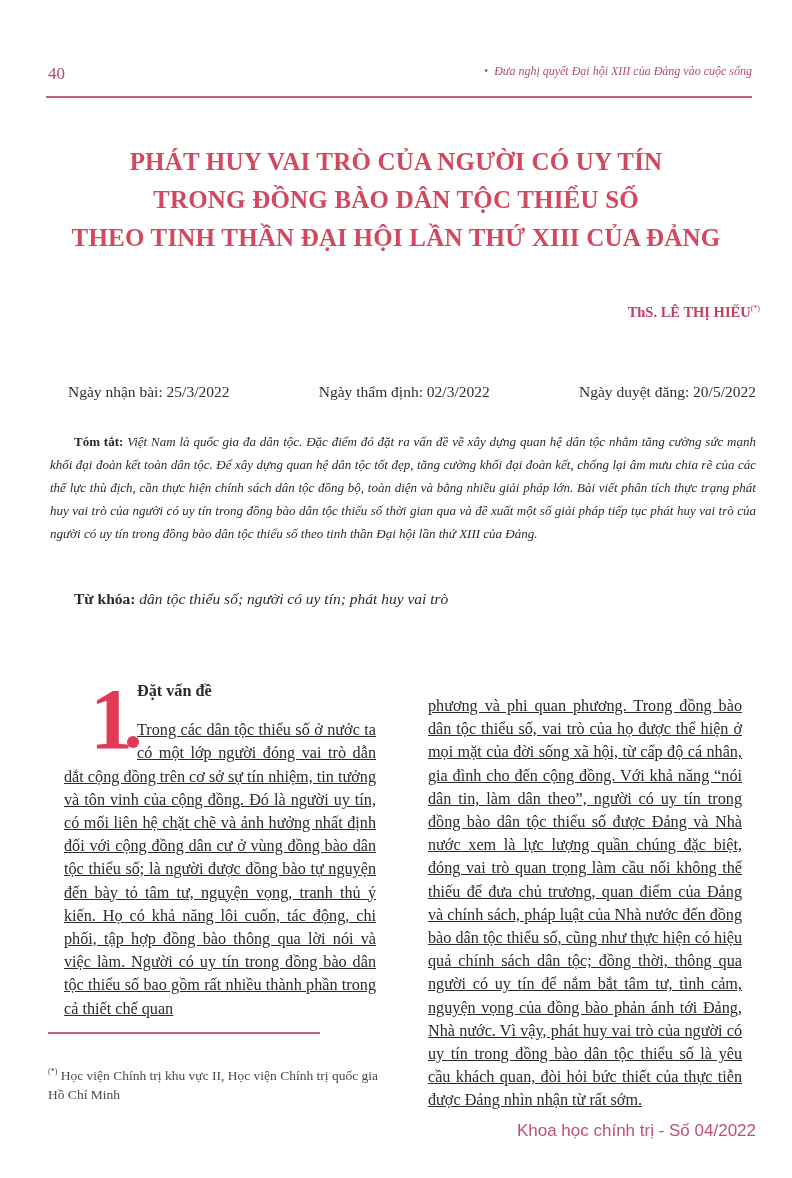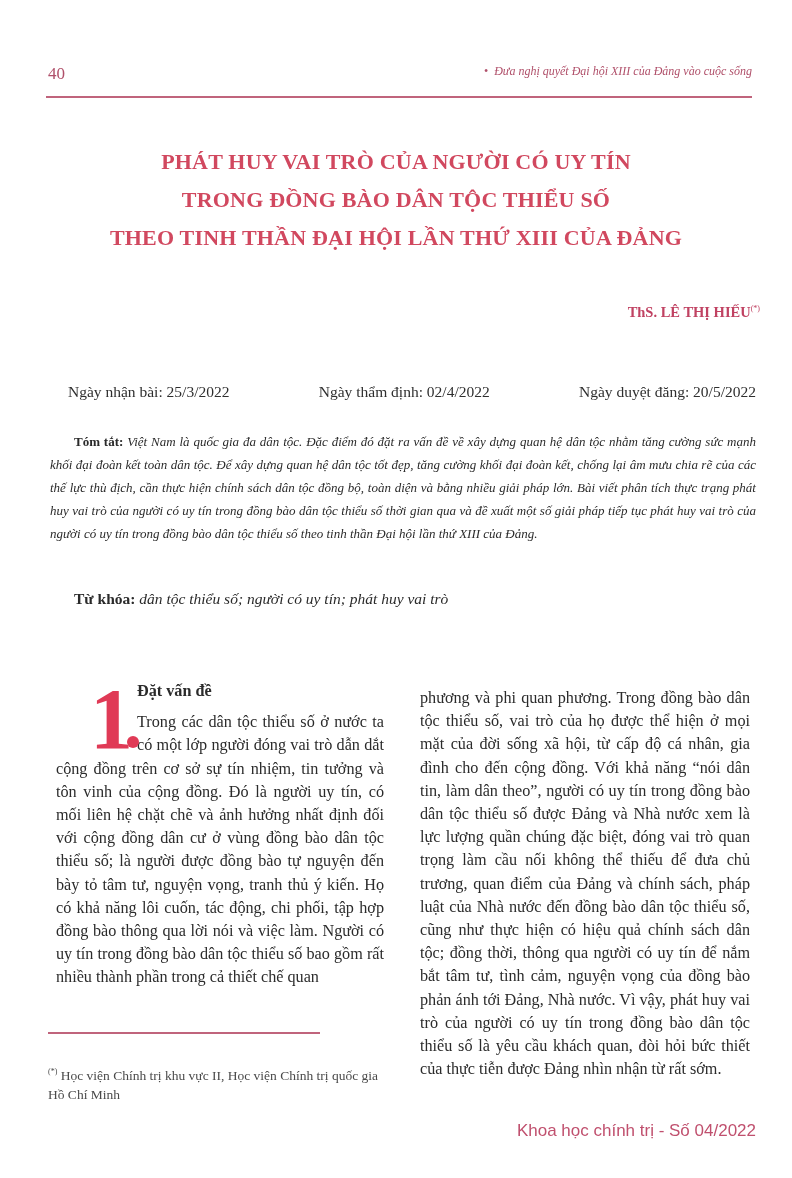--- a/index.html
+++ b/index.html
@@ -17,21 +17,21 @@
       font-size: 12px; font-style: italic; color: #b0506a;
     }
     .running-header .bullet { font-style: normal; margin-right: 6px; }
     .header-rule {
       position: absolute; left: 46px; top: 96px; width: 706px; height: 2px;
       background: #c0647c;
     }
     .title {
       position: absolute; left: 40px; width: 712px; top: 143px;
       text-align: center; font-weight: bold; color: #d1485f;
-      font-size: 22px; line-height: 38px; letter-spacing: 0.2px;
+      font-size: 25px; line-height: 38px; letter-spacing: 0.2px;
     }
     .title div { white-space: nowrap; }
     .author {
       position: absolute; right: 32px; top: 304px;
       font-weight: bold; color: #c04262; font-size: 14.5px;
     }
     .author sup { font-size: 8px; font-weight: normal; }
     .dates {
       position: absolute; left: 68px; right: 36px; top: 383px;
       display: flex; justify-content: space-between;
@@ -59,21 +59,21 @@
     .dropcap {
       float: left; font-size: 86px; line-height: 62px; font-weight: bold;
       color: #e03a56; margin: 8px 4px 0 42px; position: relative;
       font-family: "Liberation Serif", serif;
     }
     .dropcap .dot {
       position: absolute; right: -6px; bottom: 2px; width: 12px; height: 12px;
       background: #e03a56; border-radius: 50%;
     }
     .section-heading { font-weight: bold; display: block; text-indent: 0; }
-    .col p { margin: 8px; text-indent: 0; }
+    .col p { margin: 16px; text-indent: 0; text-decoration: underline; }
     .footnote-rule {
       position: absolute; left: 48px; top: 1032px; width: 272px; height: 2px;
       background: #c0647c;
     }
     .footnote {
       position: absolute; left: 48px; width: 344px; top: 1062px;
       font-size: 13.5px; line-height: 19px; color: #4a4a4a;
     }
     .footnote sup { font-size: 8px; }
     .journal-footer {
@@ -95,21 +95,21 @@
   <div>TRONG ĐỒNG BÀO DÂN TỘC THIỂU SỐ</div>
   <div>THEO TINH THẦN ĐẠI HỘI LẦN THỨ XIII CỦA ĐẢNG</div>
 </div>
 
 <div class="author">
   <span>ThS. LÊ THỊ HIẾU</span><sup>(*)</sup>
 </div>
 
 <div class="dates">
   <span>Ngày nhận bài:  25/3/2022</span>
-  <span>Ngày thẩm định: 02/4/2022</span>
+  <span>Ngày thẩm định: 02/3/2022</span>
   <span>Ngày duyệt đăng: 20/5/2022</span>
 </div>
 
 <div class="abstract">
   <span class="label">Tóm tắt:</span>
   <span class="body">Việt Nam là quốc gia đa dân tộc. Đặc điểm đó đặt ra vấn đề về xây dựng quan hệ dân tộc nhằm tăng cường sức mạnh khối đại đoàn kết toàn dân tộc. Để xây dựng quan hệ dân tộc tốt đẹp, tăng cường khối đại đoàn kết, chống lại âm mưu chia rẽ của các thế lực thù địch, cần thực hiện chính sách dân tộc đồng bộ, toàn diện và bằng nhiều giải pháp lớn. Bài viết phân tích thực trạng phát huy vai trò của người có uy tín trong đồng bào dân tộc thiểu số thời gian qua và đề xuất một số giải pháp tiếp tục phát huy vai trò của người có uy tín trong đồng bào dân tộc thiểu số theo tinh thần Đại hội lần thứ XIII của Đảng.</span>
 </div>
 
 <div class="keywords">
   <span class="label">Từ khóa:</span>

